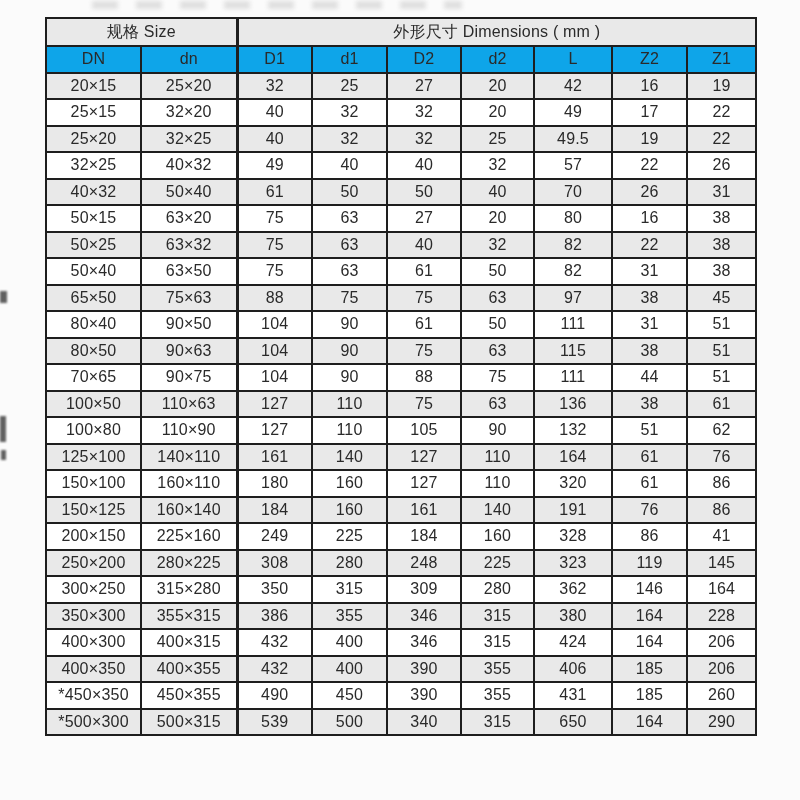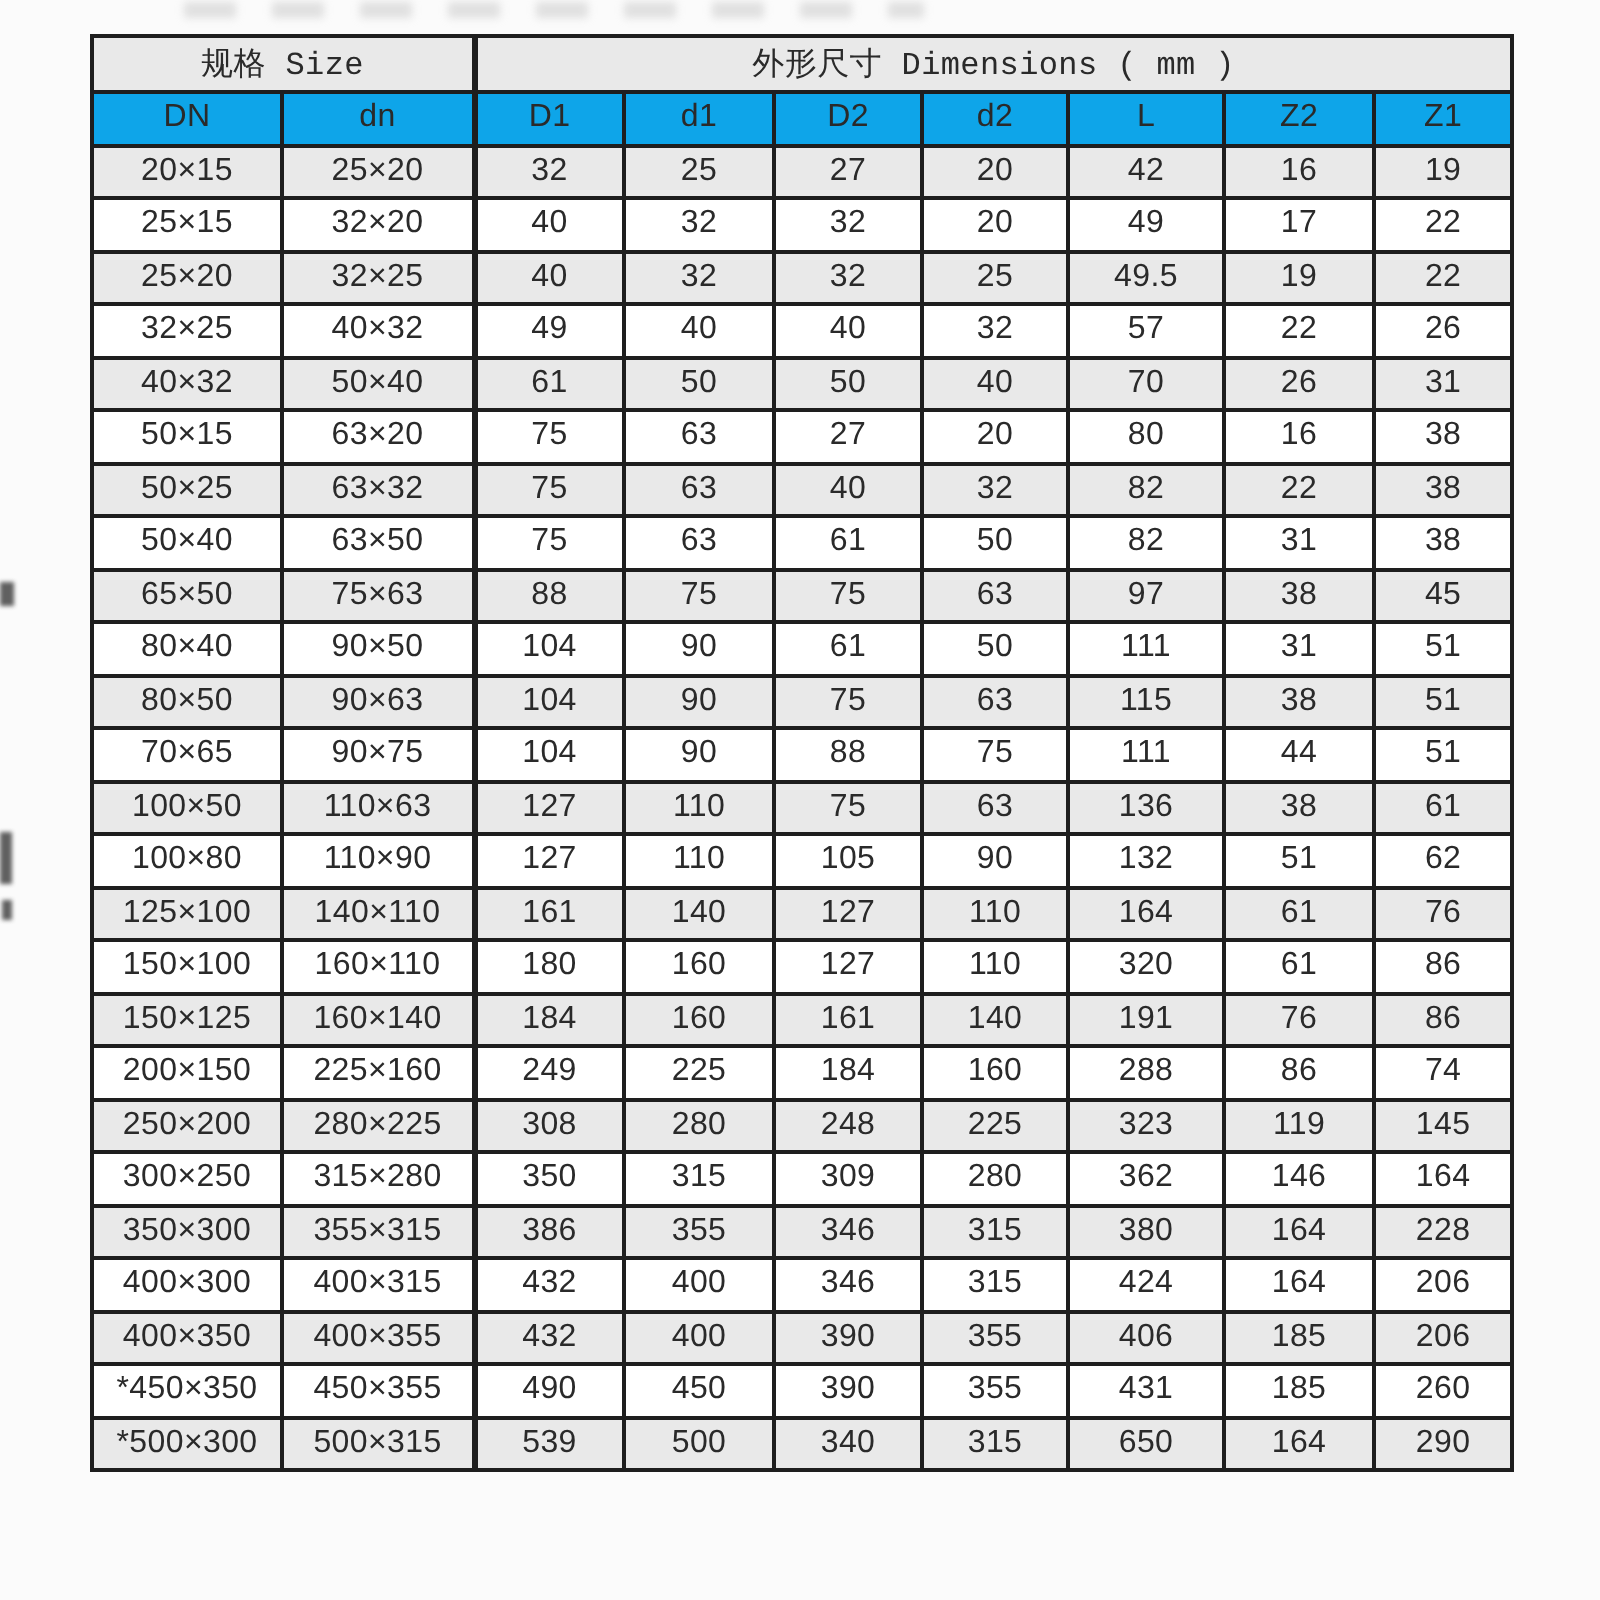--- a/index.html
+++ b/index.html
@@ -31,21 +31,20 @@
     color: var(--text, #2a2a2a);
     padding: 0;
     height: 24.5px;
     letter-spacing: 0.2px;
     white-space: nowrap;
     overflow: hidden;
   }
   thead tr.group-row th {
     height: 26px;
     background: var(--header-bg, #e9e9e9);
-    font-family: Liberation Mono, monospace;
   }
   thead tr.cols-row th {
     background: #0ea5e9;
   }
   tbody tr:nth-child(odd) td {
     background: var(--stripe, #e9e9e9);
   }
   tbody tr:nth-child(even) td {
     background: #ffffff;
   }
@@ -305,23 +304,23 @@
           <td>76</td>
           <td>86</td>
         </tr>
         <tr>
           <td>200×150</td>
           <td>225×160</td>
           <td>249</td>
           <td>225</td>
           <td>184</td>
           <td>160</td>
-          <td>288</td>
+          <td>328</td>
           <td>86</td>
-          <td>74</td>
+          <td>41</td>
         </tr>
         <tr>
           <td>250×200</td>
           <td>280×225</td>
           <td>308</td>
           <td>280</td>
           <td>248</td>
           <td>225</td>
           <td>323</td>
           <td>119</td>

